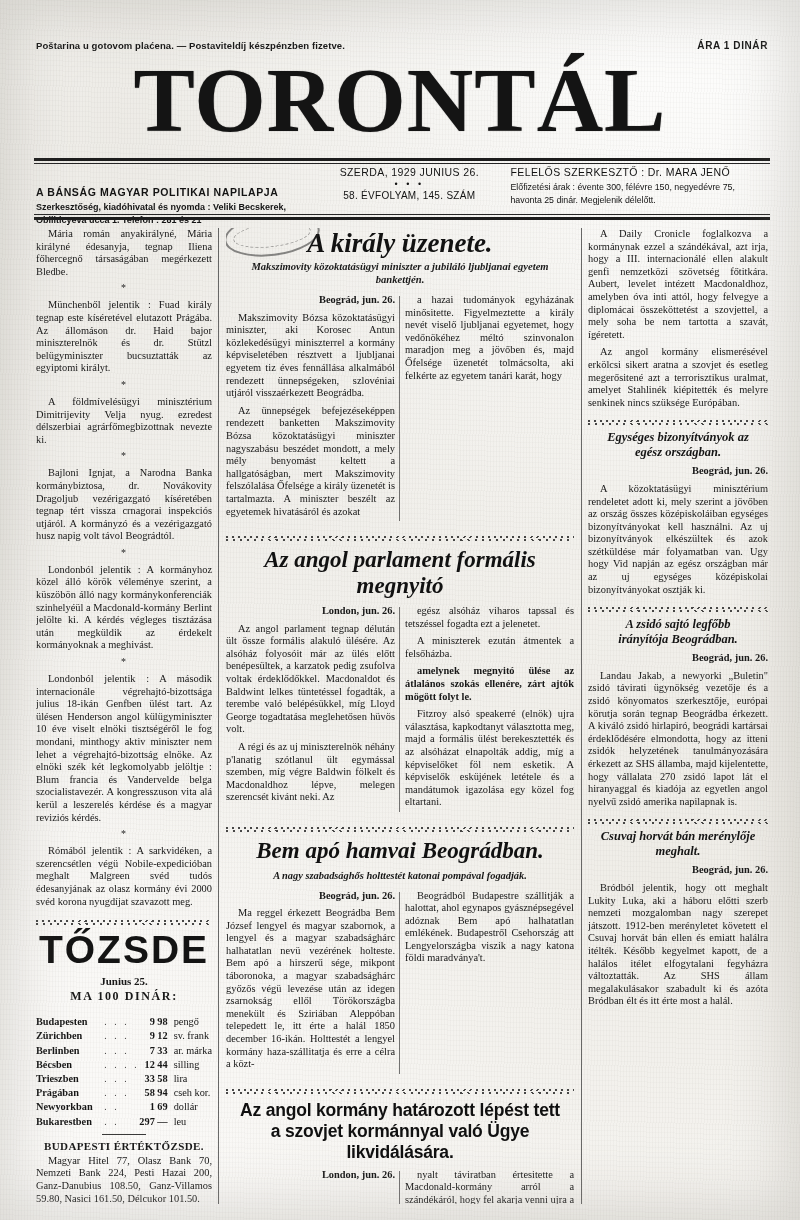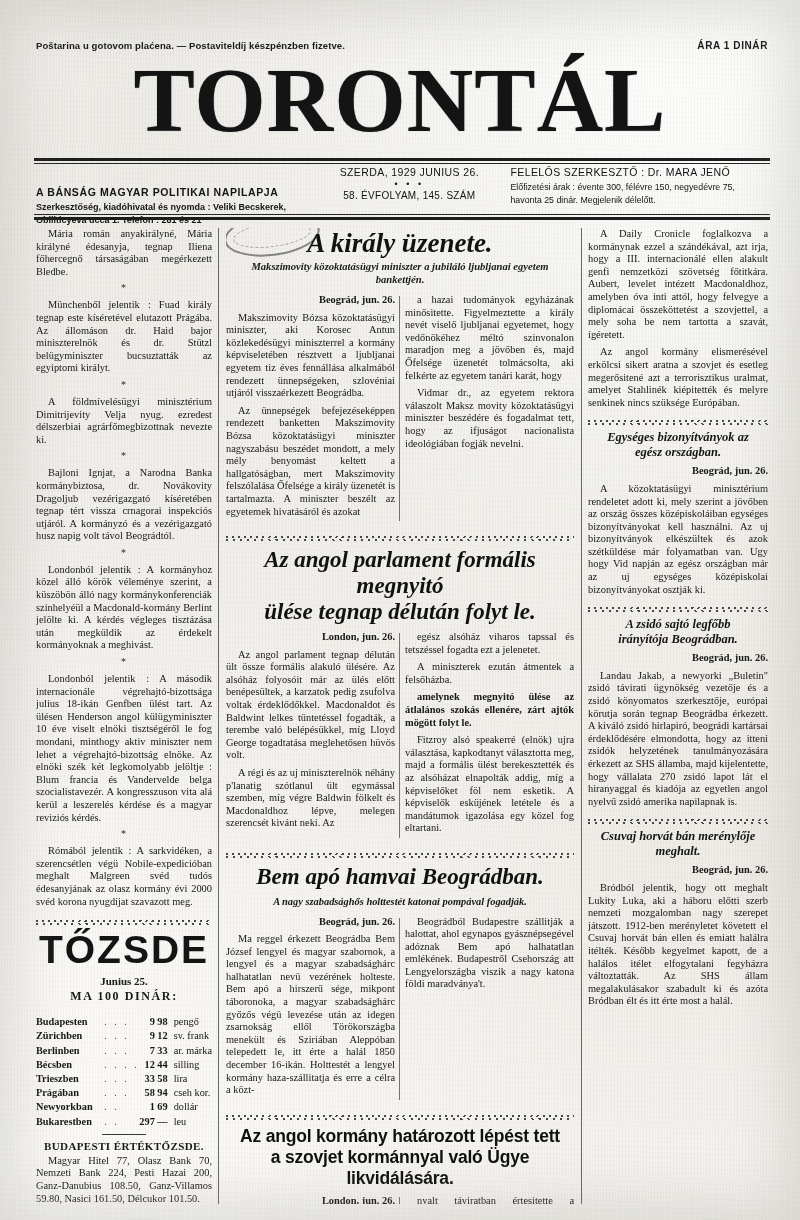--- a/index.html
+++ b/index.html
@@ -461,29 +461,27 @@
       </div>
       <div class="hl-script-sub">Makszimovity közoktatásügyi miniszter a jubiláló ljubljanai egyetem bankettjén.</div>
       <div class="sub2">
         <div id="a1-left">
             <div class="p noind" style="text-align: right; text-indent: 0px;"><b>Beográd, jun. 26. </b></div>
             <div class="p">Makszimovity Bózsa közoktatásügyi miniszter, aki Korosec Antun közlekedésügyi miniszterrel a kormány képviseletében résztvett a ljubljanai egyetem tiz éves fennállása alkalmából rendezett ünnepségeken, szlovéniai utjáról visszaérkezett Beográdba.</div>
             <div class="p">Az ünnepségek befejezéseképpen rendezett banketten Makszimovity Bózsa közoktatásügyi miniszter nagyszabásu beszédet mondott, a mely mély benyomást keltett a hallgatóságban, mert Makszimovity felszólalása Őfelsége a király üzenetét is tartalmazta. A miniszter beszélt az egyetemek hivatásáról és azokat</div>
           </div>
         <div id="a1-right">
             <div class="p">a hazai tudományok egyházának minősitette. Figyelmeztette a király nevét viselő ljubljanai egyetemet, hogy vedőnökéhez méltó szinvonalon maradjon meg a jövőben és, majd Őfelsége üzenetét tolmácsolta, aki felkérte az egyetem tanári karát, hogy</div>
-            <div class="p">Vidmar dr., az egyetem rektora válaszolt Maksz movity közoktatásügyi miniszter beszédére és fogadalmat tett, hogy az ifjuságot nacionalista ideológiában fogják nevelni.</div>
           </div>
       </div>
 
       <div class="squiggle" style="margin:10px 0 4px"></div>
 
       <div class="hl-italic-big">
         <span>Az angol parlament formális megnyitó</span><br>
-        <span>ülése tegnap délután folyt le.</span>
       </div>
       <div class="sub2">
         <div id="a2-left">
             <div class="p noind" style="text-align: right; text-indent: 0px;"><b>London, jun. 26. </b></div>
             <div class="p">Az angol parlament tegnap délután ült össze formális alakuló ülésére. Az alsóház folyosóit már az ülés előtt benépesültek, a karzatok pedig zsufolva voltak érdeklődőkkel. Macdonaldot és Baldwint lelkes tüntetéssel fogadták, a terembe való belépésükkel, míg Lloyd George togadtatása meglehetősen hüvös volt.</div>
             <div class="p">A régi és az uj miniszterelnök néhány p'lanatig szótlanul ült egymással szemben, míg végre Baldwin fölkelt és Macdonaldhoz lépve, melegen szerencsét kivánt neki. Az</div>
           </div>
         <div id="a2-right">
             <div class="p">egész alsóház viharos tapssal és tetszéssel fogadta ezt a jelenetet.</div>
             <div class="p">A miniszterek ezután átmentek a felsőházba.</div>

